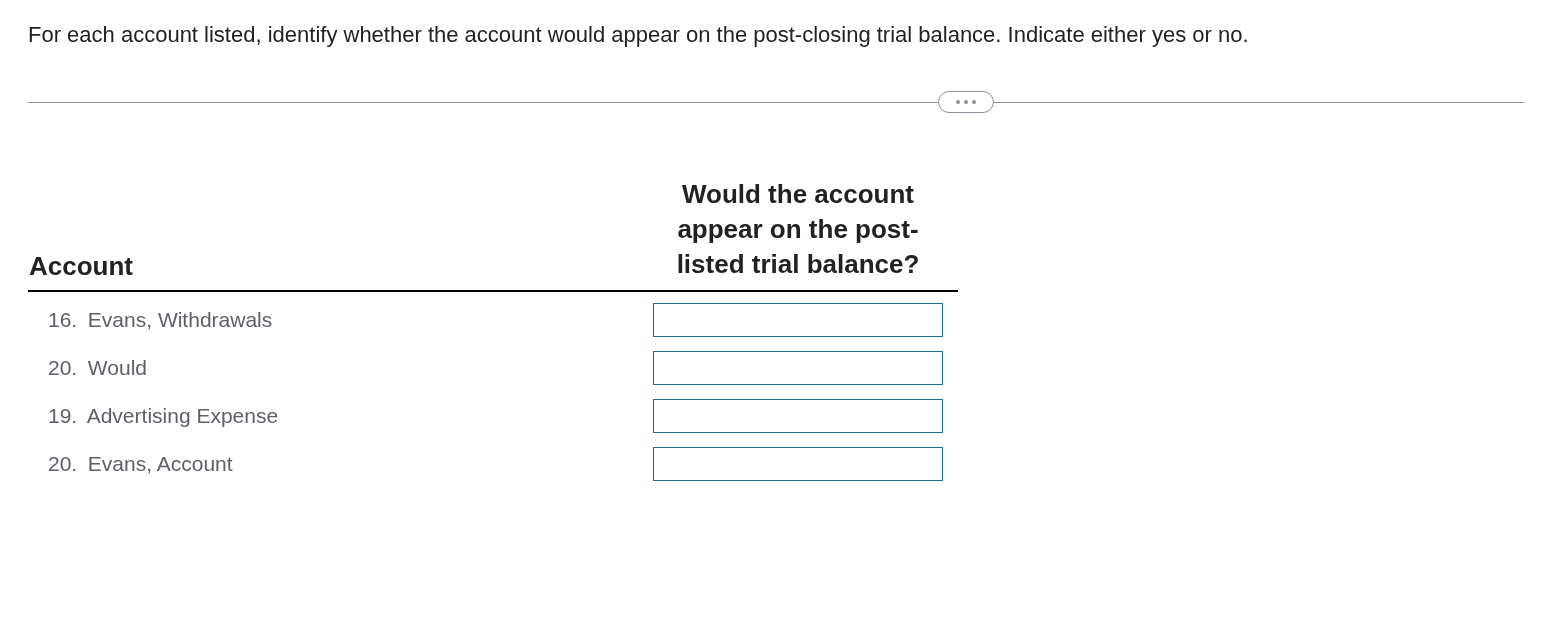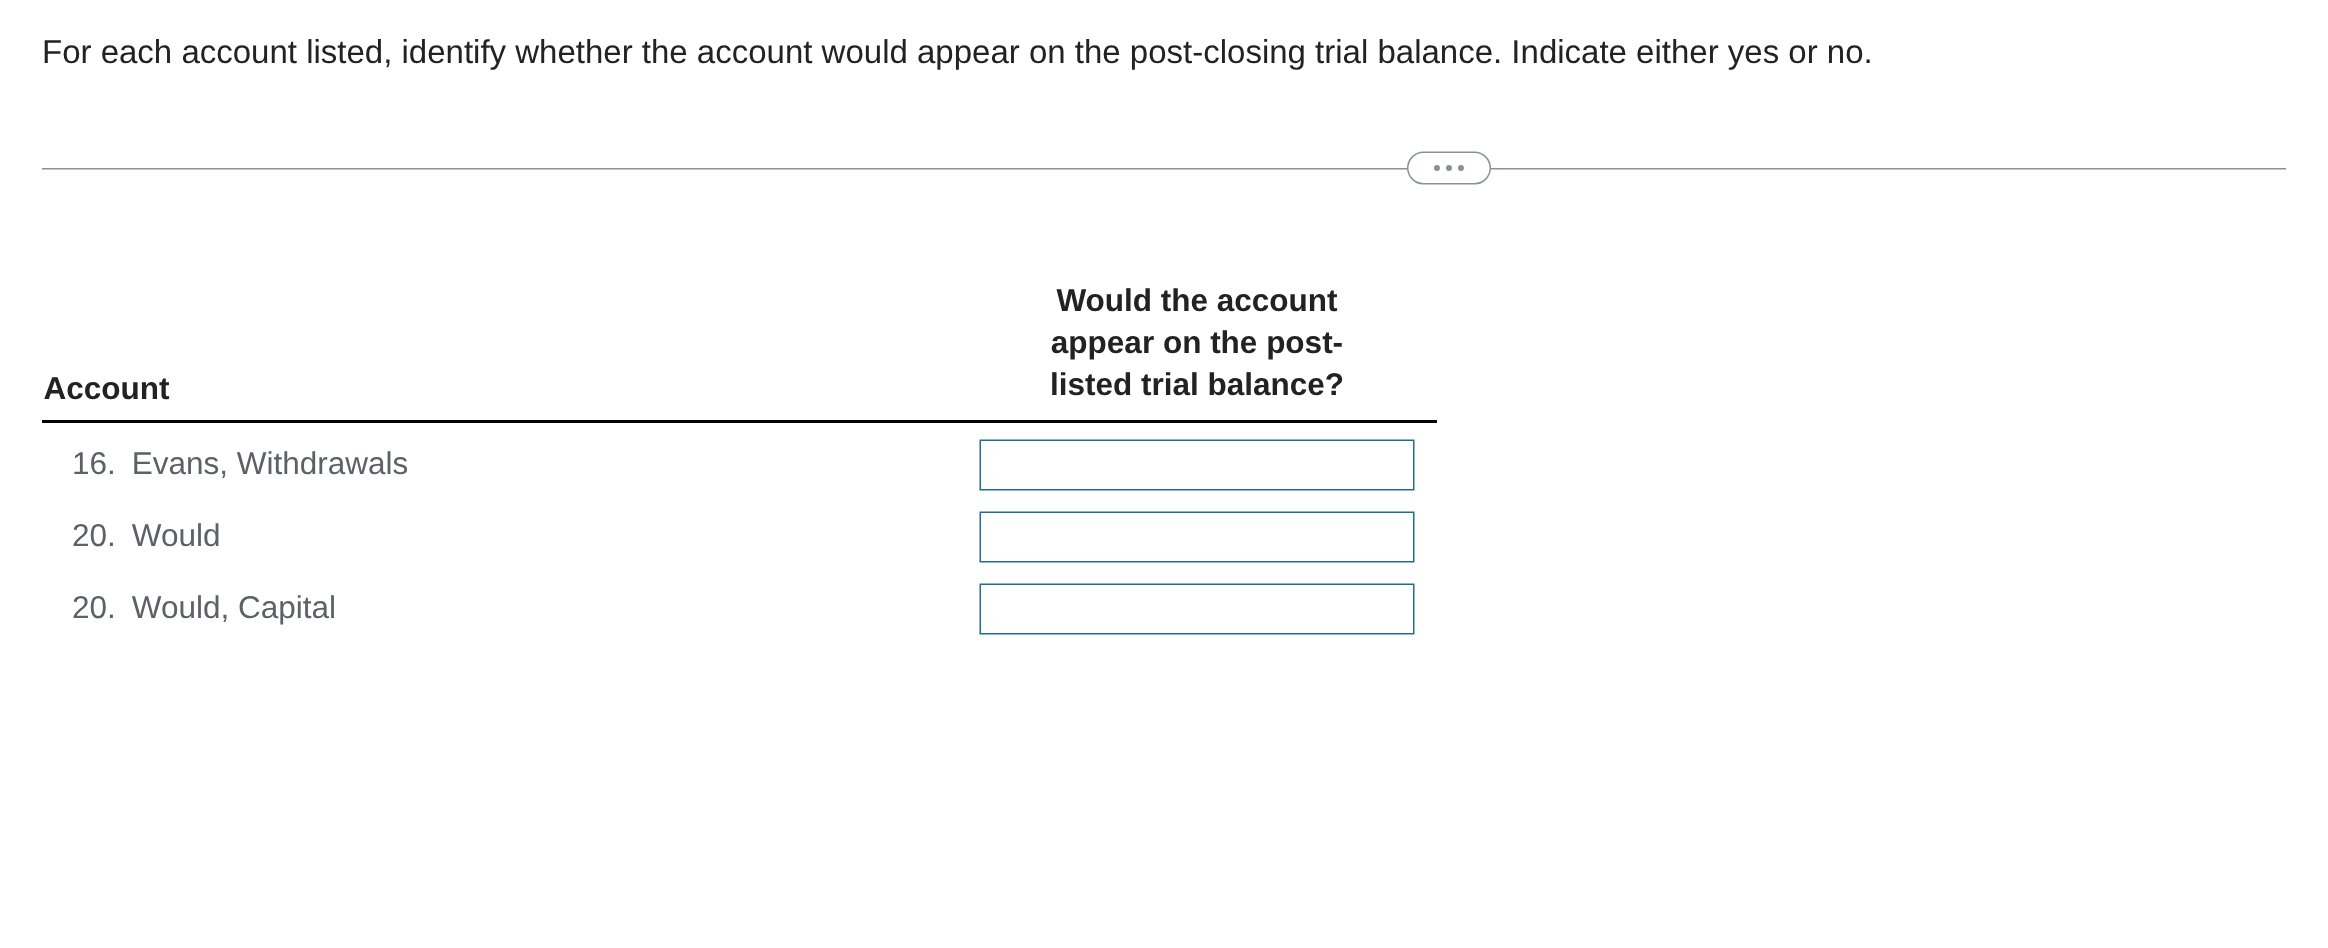--- a/index.html
+++ b/index.html
@@ -12,21 +12,21 @@
     height: 632px;
     overflow: hidden;
   }
   .container {
     padding: 20px 28px;
   }
   .prompt {
     font-size: 22px;
     color: #222;
     font-weight: 400;
-    margin-bottom: 48px;
+    margin-bottom: 38px;
     line-height: 1.35;
   }
   .divider-wrap {
     position: relative;
     height: 28px;
     margin-bottom: 60px;
   }
   .divider-line {
     position: absolute;
     top: 50%;
@@ -58,21 +58,21 @@
     background: #8a9099;
   }
   .table-area {
     width: 930px;
   }
   .tbl {
     width: 100%;
     border-collapse: collapse;
   }
   .tbl th {
-    font-size: 21px;
+    font-size: 26px;
     font-weight: 700;
     color: #222;
     padding-bottom: 8px;
     vertical-align: bottom;
     margin-top: 43px;
   }
   .th-account {
     text-align: left;
     width: 610px;
   }
@@ -155,22 +155,31 @@
           <td class="acct-cell">
             <span class="acct-num">20.</span>
             <span>Would</span>
           </td>
           <td class="input-cell">
             <input class="answer-input" type="text" value="" style="">
           </td>
         </tr>
         <tr>
           <td class="acct-cell">
+            <span class="acct-num">19.</span>
+            <span>Advertising Expense</span>
+          </td>
+          <td class="input-cell">
+            <input class="answer-input" type="text" value="" style="">
+          </td>
+        </tr>
+        <tr>
+          <td class="acct-cell">
             <span class="acct-num">20.</span>
-            <span>Would, Capital</span>
+            <span>Evans, Account</span>
           </td>
           <td class="input-cell">
             <input class="answer-input" type="text" value="" style="">
           </td>
         </tr>
       </tbody>
     </table>
   </div>
 </div>
 

